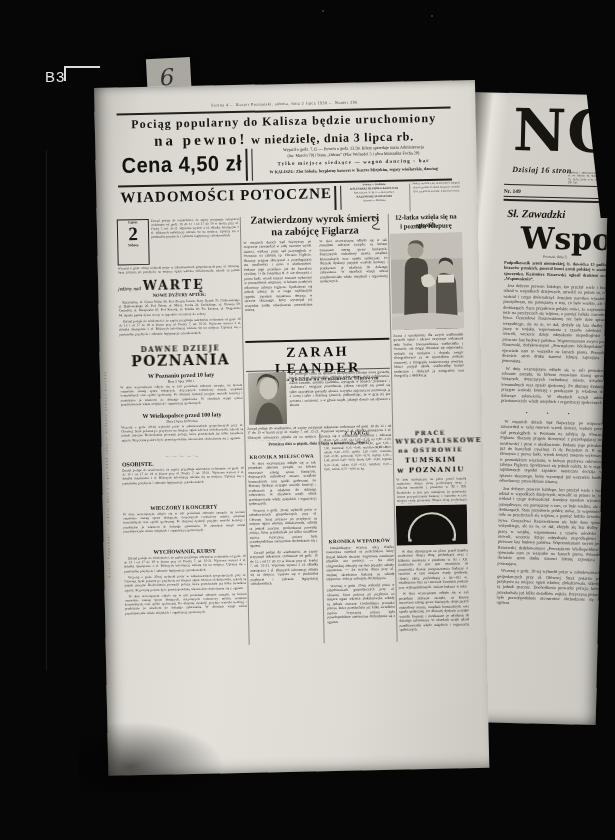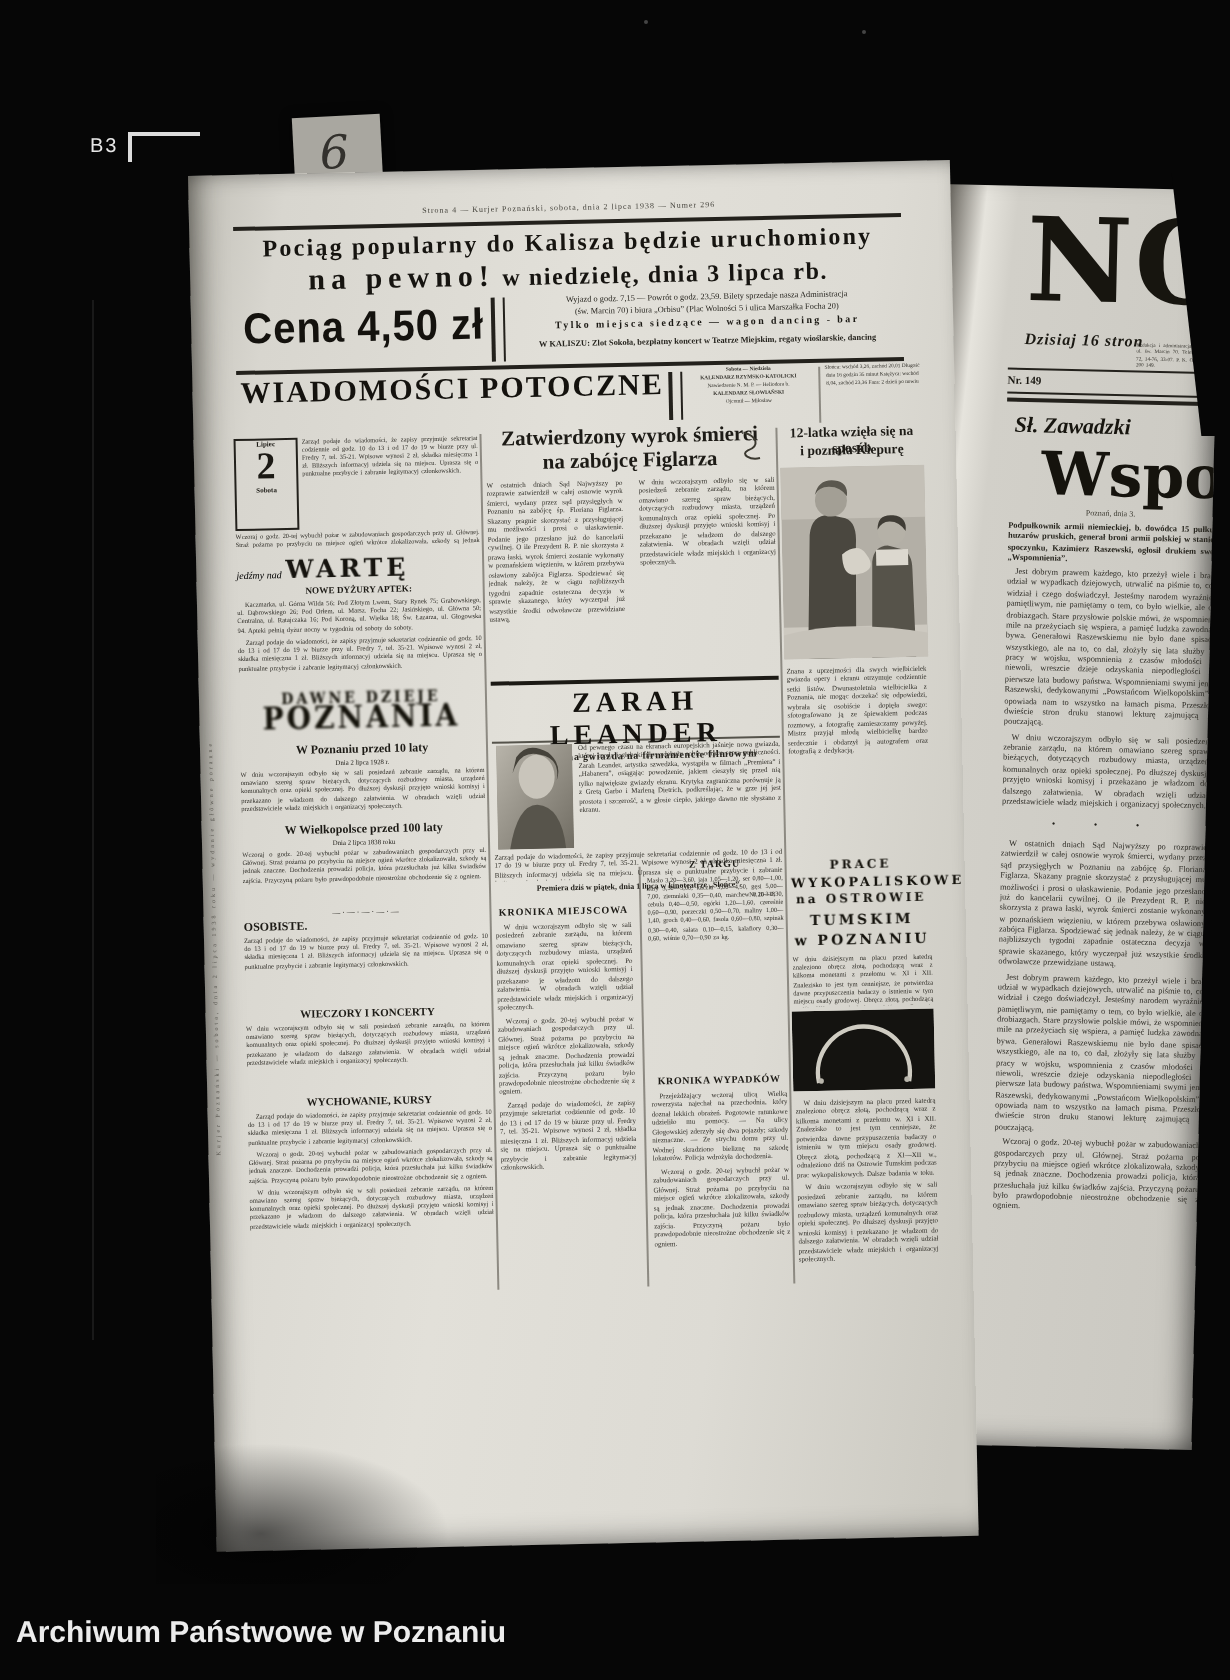--- a/index.html
+++ b/index.html
@@ -1,20 +1,20 @@
 <!DOCTYPE html>
 <html><head>
 <meta charset="utf-8">
 <style>
   html,body{margin:0;padding:0;background:#000;}
   .canvas{position:relative;width:615px;height:840px;background:#060606;overflow:hidden;
           font-family:"Liberation Serif",serif;}
   .abs{position:absolute;}
   
-  .b3-label{color:#e6e6e6;font-family:"Liberation Sans",sans-serif;font-size:10px;letter-spacing:1px;}
+  .b3-label{color:#e6e6e6;font-family:"Liberation Sans",sans-serif;font-size:15px;letter-spacing:1px;}
   .b3-bracket{border-top:2px solid #dcdcdc;border-left:2px solid #dcdcdc;width:34px;height:13px;}
   .scratch{background:rgba(255,255,255,.08);}
   .speck{background:rgba(255,255,255,.25);border-radius:50%;}
   .tab6{background:#a9a7a0;transform:rotate(-3deg);z-index:1;box-shadow:0 0 6px rgba(0,0,0,.6);}
   .hand6{font-family:"DejaVu Serif",serif;font-style:italic;font-size:23px;color:#33312d;}
   .watermark{color:#ececec;font-family:"Liberation Sans",sans-serif;font-size:15px;font-weight:bold;z-index:9;}
   
   .paper{overflow:hidden;}
   .paper-main{left:94px;top:88px;width:381px;height:688px;z-index:2;
     transform:rotate(-1.2deg);transform-origin:top left;
@@ -264,14 +264,13 @@
       <div class="gkp">W dniu wczorajszym odbyło się w sali posiedzeń zebranie zarządu, na którem omawiano szereg spraw bieżących, dotyczących rozbudowy miasta, urządzeń komunalnych oraz opieki społecznej. Po dłuższej dyskusji przyjęto wnioski komisyj i przekazano je władzom do dalszego załatwienia. W obradach wzięli udział przedstawiciele władz miejskich i organizacyj społecznych.</div>
     </div>
 
     <div class="abs margin-v" style="left:3px;top:190px;height:300px;">Kurjer Poznański — sobota, dnia 2 lipca 1938 roku — wydanie główne poranne</div>
   </div>
 
   <div class="abs notch" style="left:583px;top:86px;width:34px;height:132px;"></div>
 
   <div class="abs corner-shadow" style="left:78px;top:720px;width:150px;height:72px;"></div>
 
-  <div class="abs watermark" style="left:8px;top:808px;">Archiwum Państwowe w Poznaniu</div>
 </div>
 
 </body></html>

